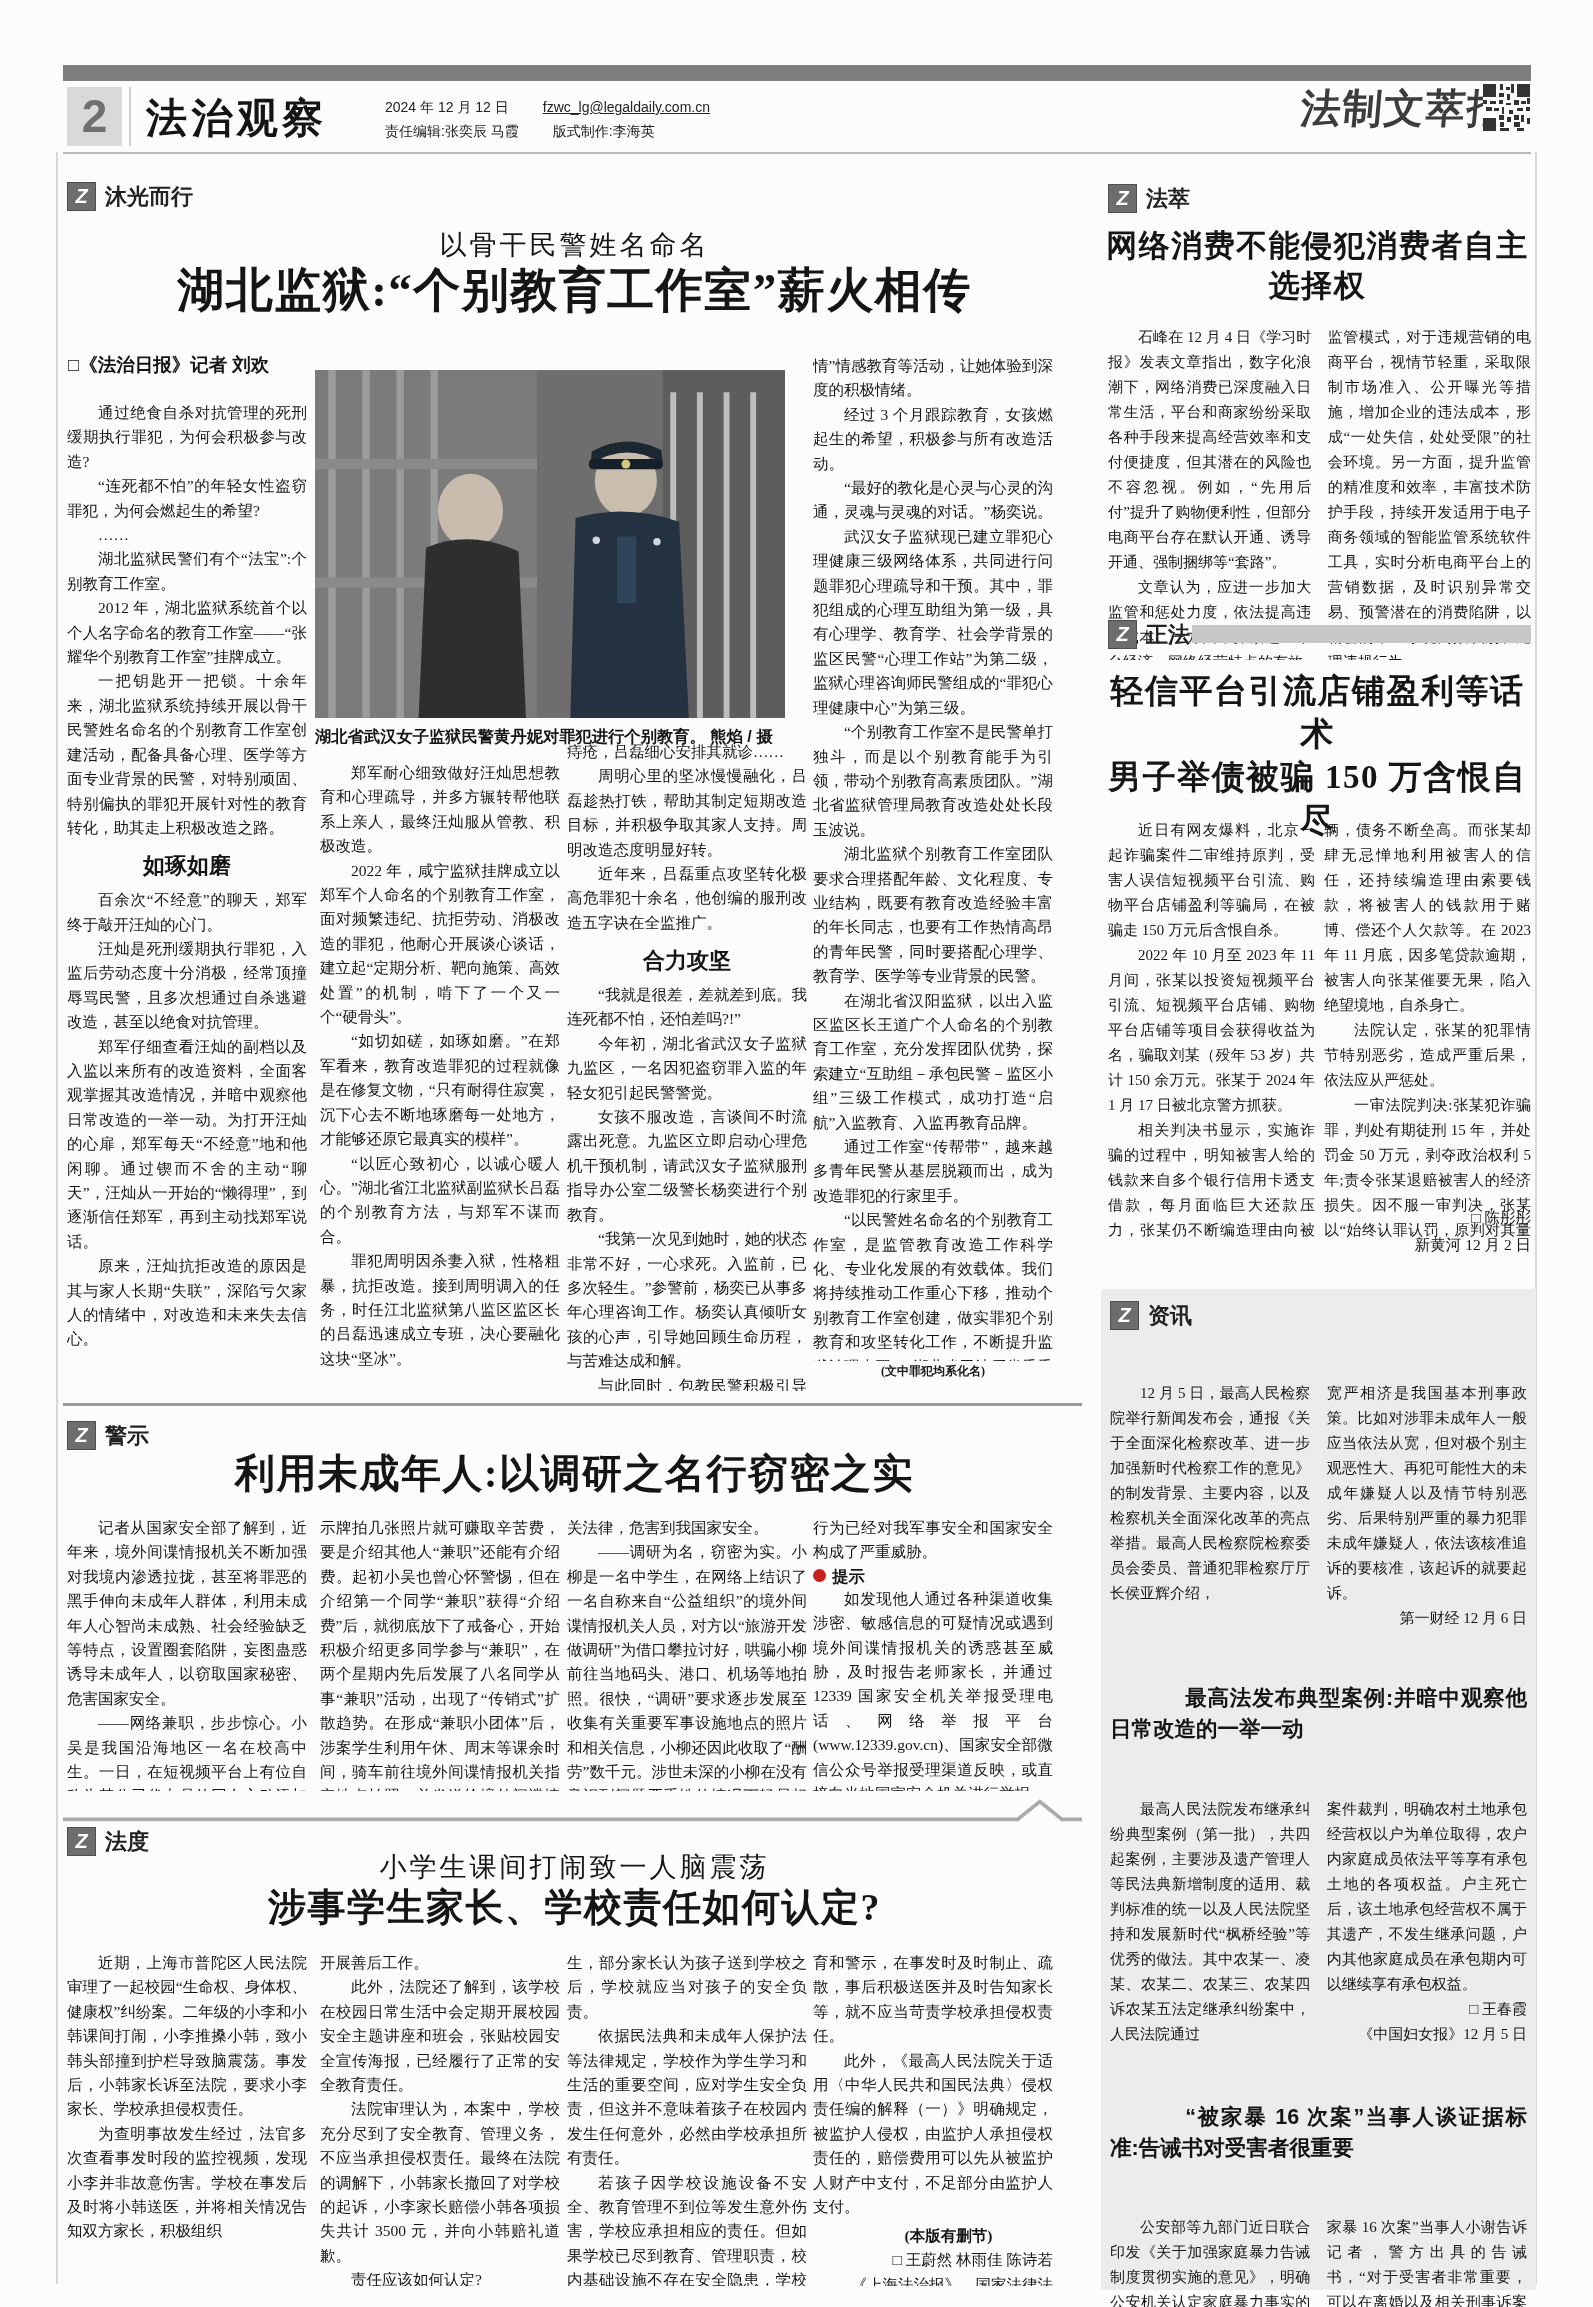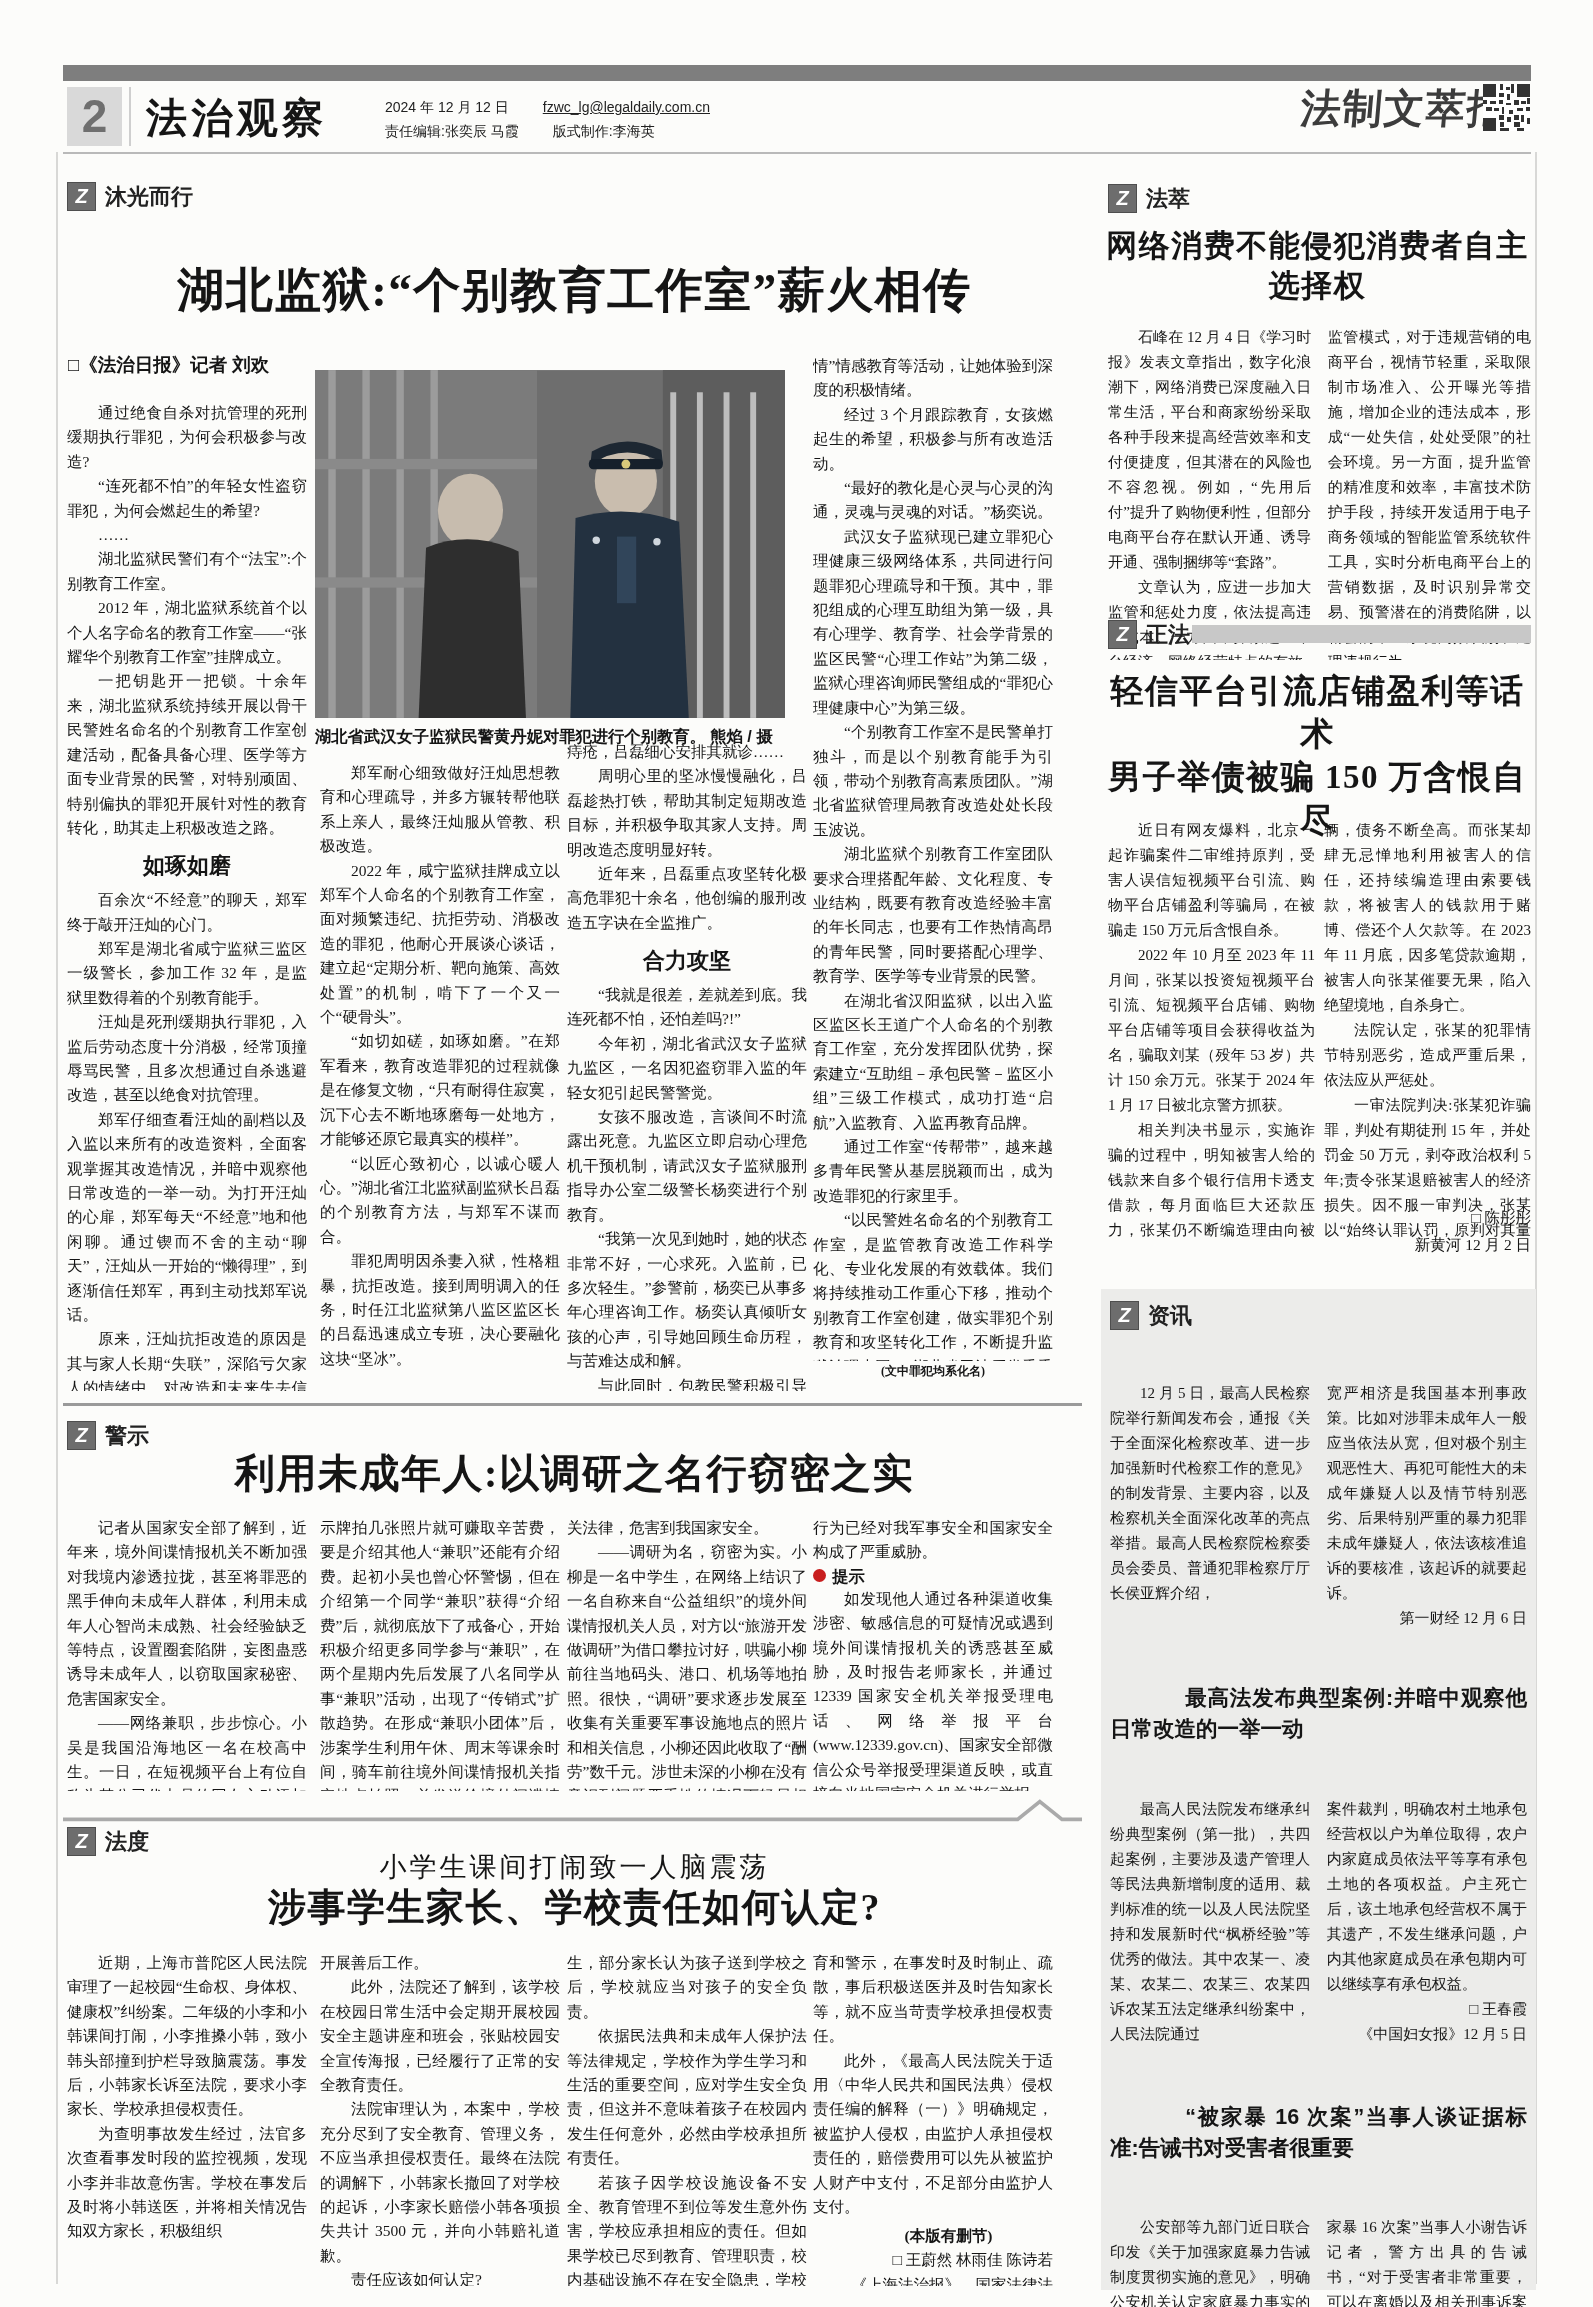--- a/index.html
+++ b/index.html
@@ -68,20 +68,21 @@
     </svg>
   </div>
   <div class="abs header-rule"></div>
   <div class="abs edge-l"></div>
   <div class="abs edge-r"></div>
 
   <div class="abs sec-label" style="left:67px;top:182px;">
     <span class="zlogo">Z</span>
     <span>沐光而行</span>
   </div>
+  <div class="abs kicker" style="left:67px;top:228px;width:1015px;">以骨干民警姓名命名</div>
   <div class="abs headline" style="left:67px;top:261px;width:1015px;font-size:47px;line-height:59px;">湖北监狱:“个别教育工作室”薪火相传</div>
   <div class="abs byline" style="left:68px;top:352px;width:244px;">□《法治日报》记者 刘欢</div>
 
   <div class="abs" style="left:315px;top:370px;width:470px;height:348px;">
     <svg width="470" height="348" viewBox="0 0 635 470">
       <rect width="635" height="470" fill="#6e6e6e"></rect>
       <rect width="300" height="470" fill="#7b7b7b"></rect>
       <g fill="#9c9c9c">
           <rect x="18" y="0" width="10" height="470"></rect>
           <rect x="64" y="0" width="10" height="470"></rect>
@@ -118,21 +119,20 @@
         <p>通过绝食自杀对抗管理的死刑缓期执行罪犯，为何会积极参与改造?</p>
         <p>“连死都不怕”的年轻女性盗窃罪犯，为何会燃起生的希望?</p>
         <p>……</p>
         <p>湖北监狱民警们有个“法宝”:个别教育工作室。</p>
         <p>2012 年，湖北监狱系统首个以个人名字命名的教育工作室——“张耀华个别教育工作室”挂牌成立。</p>
         <p>一把钥匙开一把锁。十余年来，湖北监狱系统持续开展以骨干民警姓名命名的个别教育工作室创建活动，配备具备心理、医学等方面专业背景的民警，对特别顽固、特别偏执的罪犯开展针对性的教育转化，助其走上积极改造之路。</p>
       </div>
     <h4>如琢如磨</h4>
     <div>
         <p>百余次“不经意”的聊天，郑军终于敲开汪灿的心门。</p>
-        <p>郑军是湖北省咸宁监狱三监区一级警长，参加工作 32 年，是监狱里数得着的个别教育能手。</p>
         <p>汪灿是死刑缓期执行罪犯，入监后劳动态度十分消极，经常顶撞辱骂民警，且多次想通过自杀逃避改造，甚至以绝食对抗管理。</p>
         <p>郑军仔细查看汪灿的副档以及入监以来所有的改造资料，全面客观掌握其改造情况，并暗中观察他日常改造的一举一动。为打开汪灿的心扉，郑军每天“不经意”地和他闲聊。通过锲而不舍的主动“聊天”，汪灿从一开始的“懒得理”，到逐渐信任郑军，再到主动找郑军说话。</p>
         <p>原来，汪灿抗拒改造的原因是其与家人长期“失联”，深陷亏欠家人的情绪中，对改造和未来失去信心。</p>
       </div>
   </div>
   <div class="abs col" style="left:320px;top:761px;width:240px;height:631px;">
     <div>
         <p>郑军耐心细致做好汪灿思想教育和心理疏导，并多方辗转帮他联系上亲人，最终汪灿服从管教、积极改造。</p>
         <p>2022 年，咸宁监狱挂牌成立以郑军个人命名的个别教育工作室，面对频繁违纪、抗拒劳动、消极改造的罪犯，他耐心开展谈心谈话，建立起“定期分析、靶向施策、高效处置”的机制，啃下了一个又一个“硬骨头”。</p>
         <p>“如切如磋，如琢如磨。”在郑军看来，教育改造罪犯的过程就像是在修复文物，“只有耐得住寂寞，沉下心去不断地琢磨每一处地方，才能够还原它最真实的模样”。</p>

